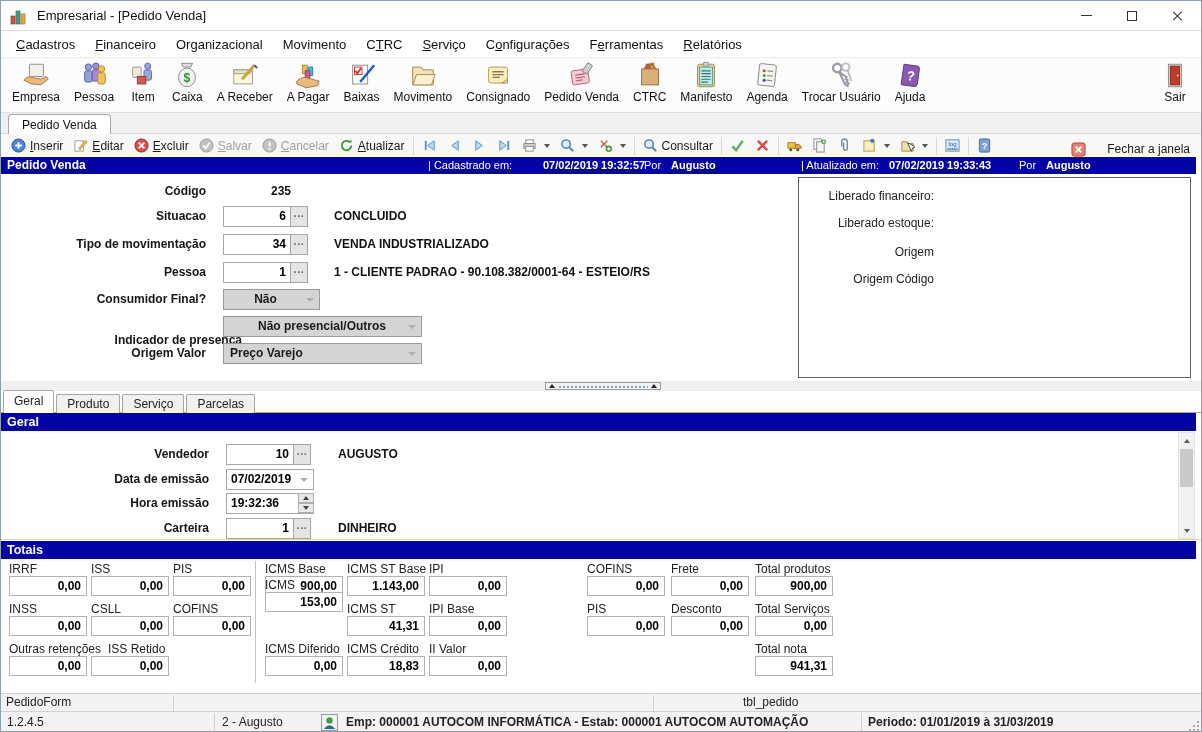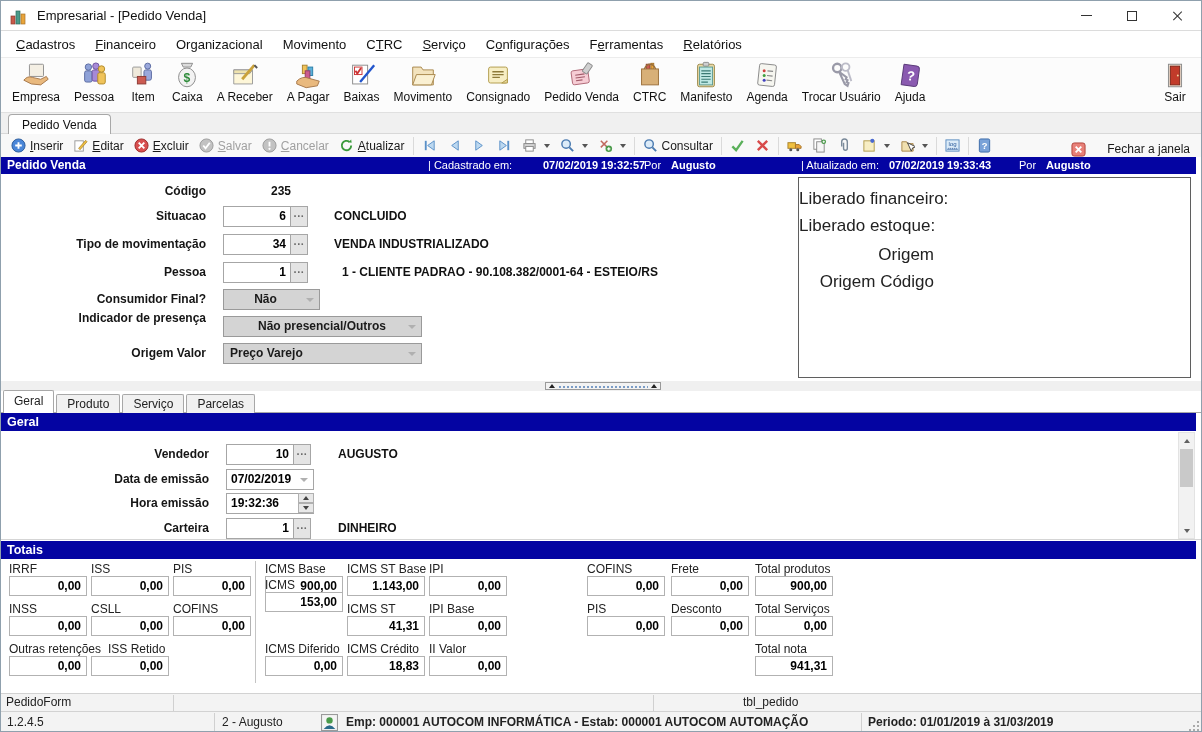--- a/index.html
+++ b/index.html
@@ -57,21 +57,21 @@
   .edit{position:absolute;height:21px;background:#fff;border:1px solid #a6a6a6;box-sizing:border-box;font-weight:bold;font-size:12px;line-height:19px;}
   .edit.num{text-align:right;padding-right:4px;}
   .btn-ellipsis{position:absolute;width:18px;height:21px;background:#e4e4e4;border:1px solid #a6a6a6;box-sizing:border-box;text-align:center;line-height:18px;color:#6a6a6a;font-weight:bold;font-size:11px;}
   .desc{position:absolute;font-weight:bold;font-size:12px;line-height:21px;color:#111;white-space:nowrap;}
   .select{position:absolute;height:21px;background:#d4d4d4;border:1px solid #9a9a9a;box-sizing:border-box;font-weight:bold;font-size:12px;line-height:19px;padding-left:6px;color:#1a1a1a;}
   .select.centered{text-align:center;padding-left:0;padding-right:12px;}
   .chev{position:absolute;right:5px;top:8px;width:0;height:0;border-left:4px solid transparent;border-right:4px solid transparent;border-top:4.5px solid #8f8f8f;}
   .chev-lite{border-top-color:#b0b0b0;}
 
   .libpanel{position:absolute;left:797px;top:176px;width:393px;height:201px;background:#fff;border:1px solid #5f5f5f;box-sizing:border-box;}
-  .lib-label{position:absolute;width:135px;text-align:right;font-size:17px;color:#222;white-space:nowrap;}
+  .lib-label{position:absolute;width:135px;text-align:right;font-size:12px;color:#222;white-space:nowrap;}
 
   
   .splitrow{position:absolute;left:0;top:380px;right:0;height:10px;background:#f0f0f0;}
   .grip{position:absolute;left:544px;top:1px;width:116px;height:8px;border:1px solid #9a9a9a;background:#f2f2f2;box-sizing:border-box;display:flex;align-items:center;padding:0 3px;}
   .grip-arrow{width:0;height:0;border-left:3.5px solid transparent;border-right:3.5px solid transparent;border-bottom:4px solid #222;}
   .grip-dots{flex:1;height:4px;margin:0 3px;background-image:radial-gradient(circle,#7a9cc6 0.9px,transparent 1px);background-size:4px 4px;background-position:0 1px;}
 
   
   .tabline{position:absolute;left:0;top:411px;right:0;height:1px;background:#a8a8a8;}
   .tabstrip{position:absolute;left:2px;top:390px;height:22px;display:flex;align-items:flex-end;}
@@ -530,26 +530,26 @@
     <div class="desc" style="left:333px;top:205px;">CONCLUIDO</div>
 
     <div class="row-label" style="left:0;top:233px;">Tipo de movimentação</div>
     <div class="edit num" style="left:222px;top:233px;width:68px;">34</div>
     <div class="btn-ellipsis" style="left:289px;top:233px;">···</div>
     <div class="desc" style="left:333px;top:233px;">VENDA INDUSTRIALIZADO</div>
 
     <div class="row-label" style="left:0;top:261px;">Pessoa</div>
     <div class="edit num" style="left:222px;top:261px;width:68px;">1</div>
     <div class="btn-ellipsis" style="left:289px;top:261px;">···</div>
-    <div class="desc" style="left:341px;top:261px;">1 - CLIENTE PADRAO - 90.108.382/0001-64  -  ESTEIO/RS</div>
+    <div class="desc" style="left:333px;top:261px;">1 - CLIENTE PADRAO - 90.108.382/0001-64  -  ESTEIO/RS</div>
 
     <div class="row-label" style="left:0;top:288px;">Consumidor Final?</div>
     <div class="select centered" style="left:222px;top:288px;width:97px;"><span>Não</span><span class="chev chev-lite"></span></div>
 
-    <div class="row-label" style="left:0;top:307px;">Indicador de presença</div>
+    <div class="row-label" style="left:0;top:329px;padding-left:36px;">Indicador de presença</div>
     <div class="select" style="left:222px;top:315px;width:199px;padding-left:34px;"><span>Não presencial/Outros</span><span class="chev chev-lite"></span></div>
 
     <div class="row-label" style="left:0;top:342px;">Origem Valor</div>
     <div class="select" style="left:222px;top:342px;width:199px;"><span>Preço Varejo</span><span class="chev chev-lite"></span></div>
   </div>
 
   <div class="libpanel">
     <div class="lib-label" style="left:0;top:11px;">Liberado financeiro:</div>
     <div class="lib-label" style="left:0;top:38px;">Liberado estoque:</div>
     <div class="lib-label" style="left:0;top:67px;">Origem</div>

